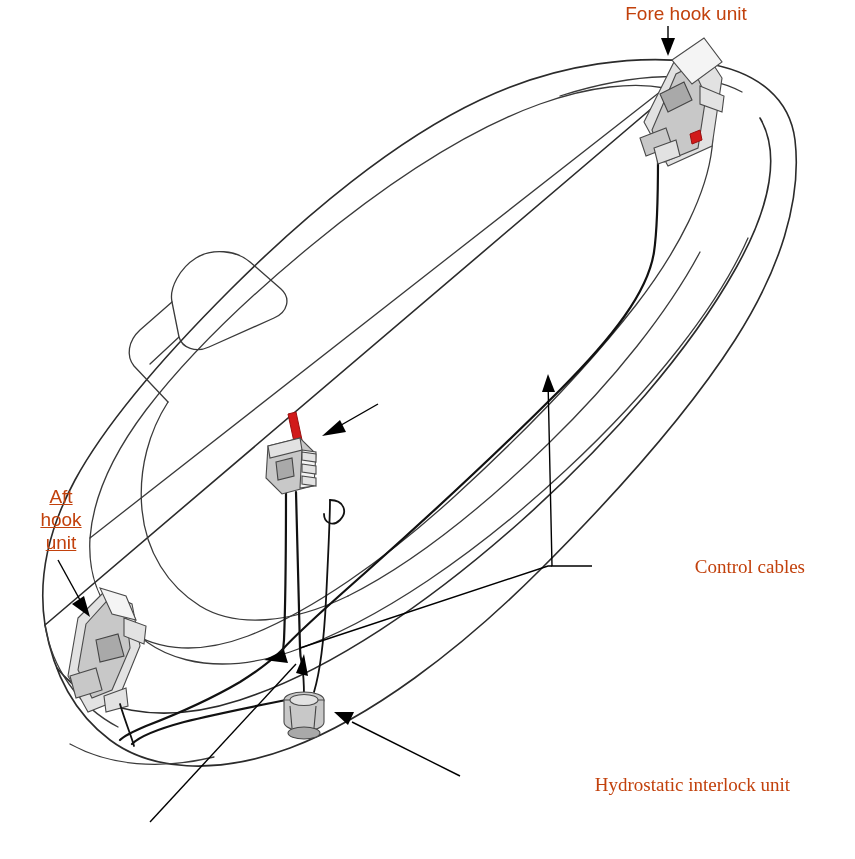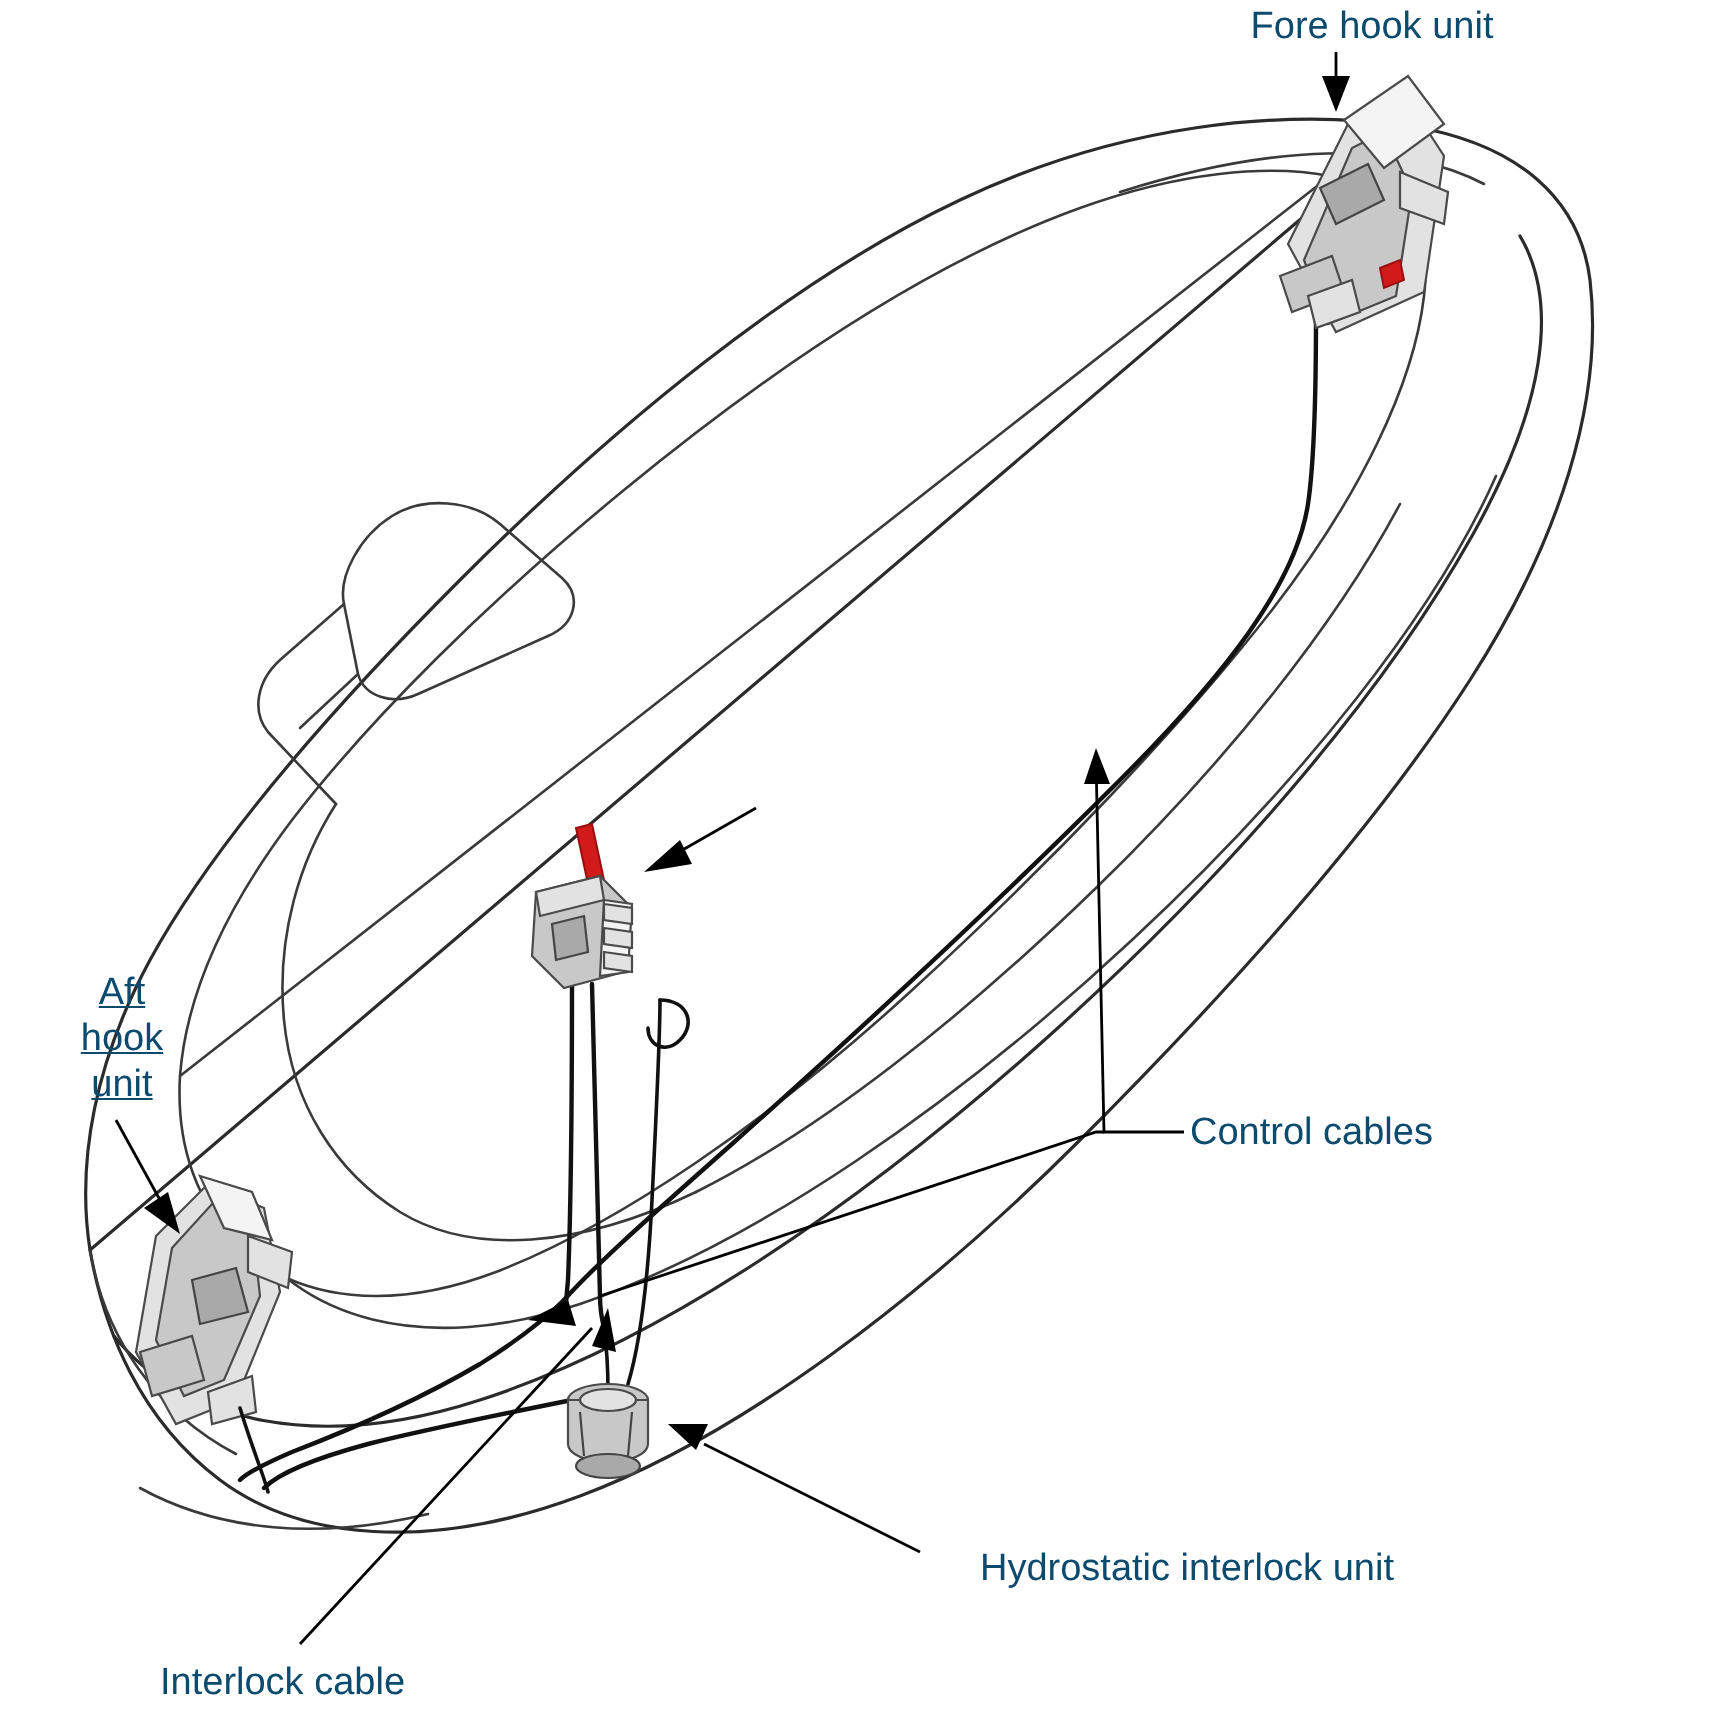--- a/index.html
+++ b/index.html
@@ -21,27 +21,27 @@
     position: absolute;
     left: 0;
     top: 0;
     width: 855px;
     height: 859px;
   }
   .label {
     position: absolute;
     font-family: "Liberation Sans", sans-serif;
     font-size: 19px;
-    color: #0c4a6e;
+    color: #c2410c;
     line-height: 23px;
     white-space: pre-line;
     letter-spacing: 0px;
   }
   .label-center { text-align: center; }
-  .label-left { text-align: left; }
+  .label-left { text-align: right; font-family: Liberation Serif, serif; }
   .hull-line {
     fill: none;
     stroke: #2b2b2b;
     stroke-width: 1.6;
     stroke-linejoin: round;
     stroke-linecap: round;
   }
   .hull-line-thin {
     fill: none;
     stroke: #3a3a3a;
@@ -241,15 +241,14 @@
   <div class="label label-center" style="left:611px; top:2px; width:150px;">Fore hook unit</div>
 
   <div class="label label-center" style="left:26px; top:485px; width:70px;text-decoration:underline;">Aft
 hook
 unit</div>
 
   <div class="label label-left" style="left:595px; top:555px; width:210px;">Control cables</div>
 
   <div class="label label-left" style="left:490px; top:773px; width:300px;">Hydrostatic interlock unit</div>
 
-  <div class="label label-left" style="left:80px; top:830px; width:200px;">Interlock cable</div>
 
 </div>
 
 </body></html>

